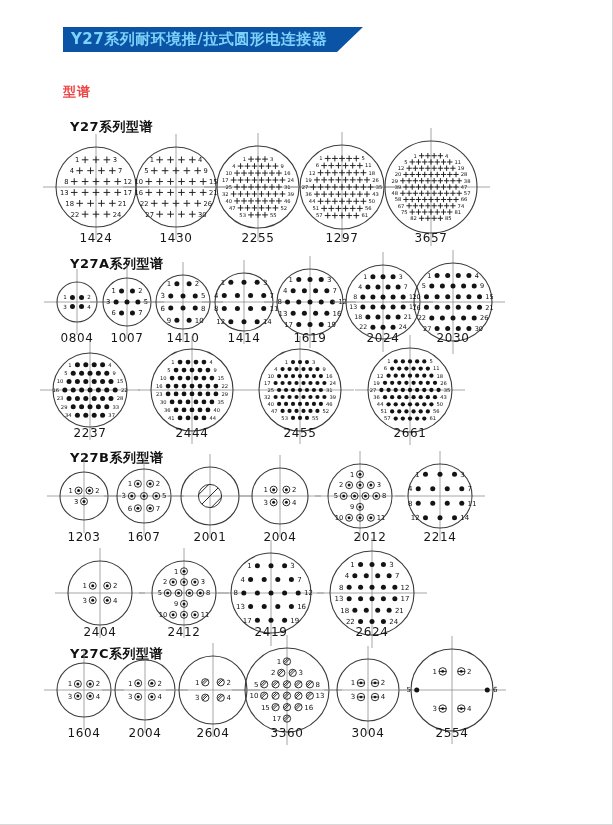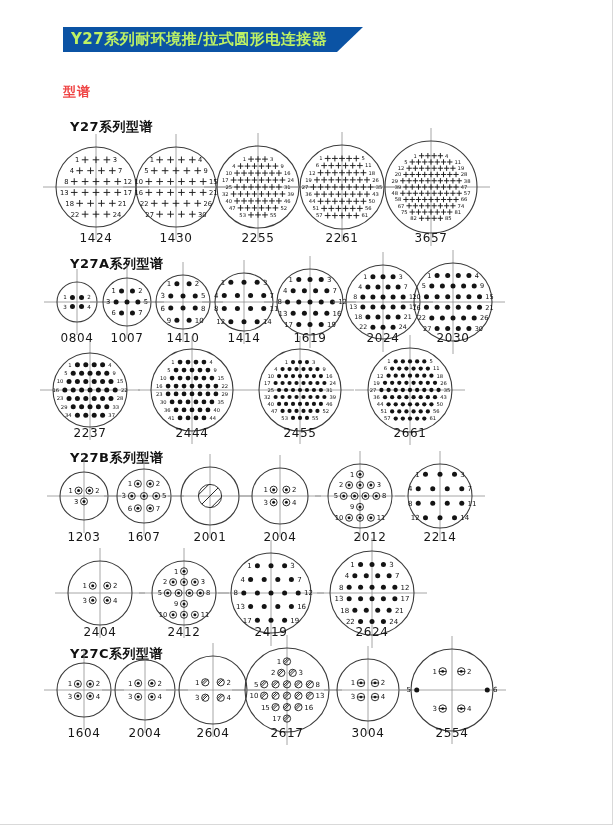--- a/index.html
+++ b/index.html
@@ -3,21 +3,21 @@
 <meta charset="utf-8">
 <style>
   html,body{margin:0;padding:0;background:#fff;}
   #page{
     position:relative;width:613px;height:825px;background:#ffffff;overflow:hidden;
     font-family:"DejaVu Sans","Liberation Sans",sans-serif;
     border-right:1px solid #d9d9d9;border-bottom:1px solid #d9d9d9;box-sizing:border-box;
   }
   .banner{
     position:absolute;left:63px;top:27px;width:300px;height:25px;
-    color:#bef264;font-weight:bold;font-size:15px;line-height:25px;padding-left:8px;
+    color:#7dd3fc;font-weight:bold;font-size:15px;line-height:25px;padding-left:8px;
     clip-path:polygon(0 0,100% 0,calc(100% - 26px) 100%,0 100%);
     letter-spacing:0.5px;white-space:nowrap;box-sizing:border-box;
   }
   .heading{
     position:absolute;left:63px;top:83px;font-weight:bold;font-size:13px;letter-spacing:1px;
   }
   .sec-title{
     position:absolute;left:63px;font-weight:bold;font-size:13px;color:#111;
     letter-spacing:0.5px;white-space:nowrap;margin-left:7px;
   }
@@ -796,21 +796,21 @@
         <line x1="59.198" y1="83.56" x2="65.082" y2="83.56" class="pinstroke"></line>
         <line x1="62.14" y1="80.618" x2="62.14" y2="86.50200000000001" class="pinstroke"></line>
       </g>
       <g>
         <line x1="66.338" y1="83.56" x2="72.22200000000001" y2="83.56" class="pinstroke"></line>
         <line x1="69.28" y1="80.618" x2="69.28" y2="86.50200000000001" class="pinstroke"></line>
       </g>
       <text x="35.5786" y="85.38" class="pinlab" font-size="5.2" text-anchor="end">57</text>
       <text x="74.4214" y="85.38" class="pinlab" font-size="5.2" text-anchor="start">61</text>
     </svg>
-    <div class="model-label" style="left: 342px; top: 238px;">2261</div>
+    <div class="model-label" style="left: 342px; top: 238px;">1297</div>
     <svg width="118" height="118" viewBox="0 0 118 118" class="face" style="left: 372px; top: 128px;">
       <line x1="59" y1="0" x2="59" y2="118" class="axis"></line>
       <line x1="0" y1="59" x2="118" y2="59" class="axis"></line>
       <circle cx="59" cy="59" r="46" class="shell"></circle>
       <g>
         <line x1="46.9392" y1="27.72" x2="52.2928" y2="27.72" class="pinstroke"></line>
         <line x1="49.616" y1="25.0432" x2="49.616" y2="30.3968" class="pinstroke"></line>
       </g>
       <g>
         <line x1="53.1952" y1="27.72" x2="58.5488" y2="27.72" class="pinstroke"></line>
@@ -2926,21 +2926,21 @@
       </g>
       <text x="37.826" y="74.586" class="pinlab" font-size="7" text-anchor="end">15</text>
       <text x="72.174" y="74.586" class="pinlab" font-size="7" text-anchor="start">16</text>
       <g>
         <circle cx="55" cy="83.56" r="3.625" class="ring"></circle>
         <line x1="52.5" y1="86.06" x2="57.5" y2="81.06" class="pinstroke"></line>
         <line x1="52" y1="84.31" x2="55.75" y2="80.56" class="pinstroke"></line>
       </g>
       <text x="49.25" y="86.01" class="pinlab" font-size="7" text-anchor="end">17</text>
     </svg>
-    <div class="model-label" style="left: 287px; top: 733px;">2617</div>
+    <div class="model-label" style="left: 287px; top: 733px;">3360</div>
     <svg width="88" height="88" viewBox="0 0 88 88" class="face" style="left: 324px; top: 646px;">
       <line x1="44" y1="0" x2="44" y2="88" class="axis"></line>
       <line x1="0" y1="44" x2="88" y2="44" class="axis"></line>
       <circle cx="44" cy="44" r="31" class="shell"></circle>
       <g>
         <circle cx="36.97333333333333" cy="36.97333333333333" r="3.75" class="ring"></circle>
         <line x1="33.22333333333333" y1="36.97333333333333" x2="40.72333333333333" y2="36.97333333333333" class="pinstroke"></line>
         <circle cx="36.97333333333333" cy="36.97333333333333" r="1.375" class="pinfill"></circle>
       </g>
       <g>

